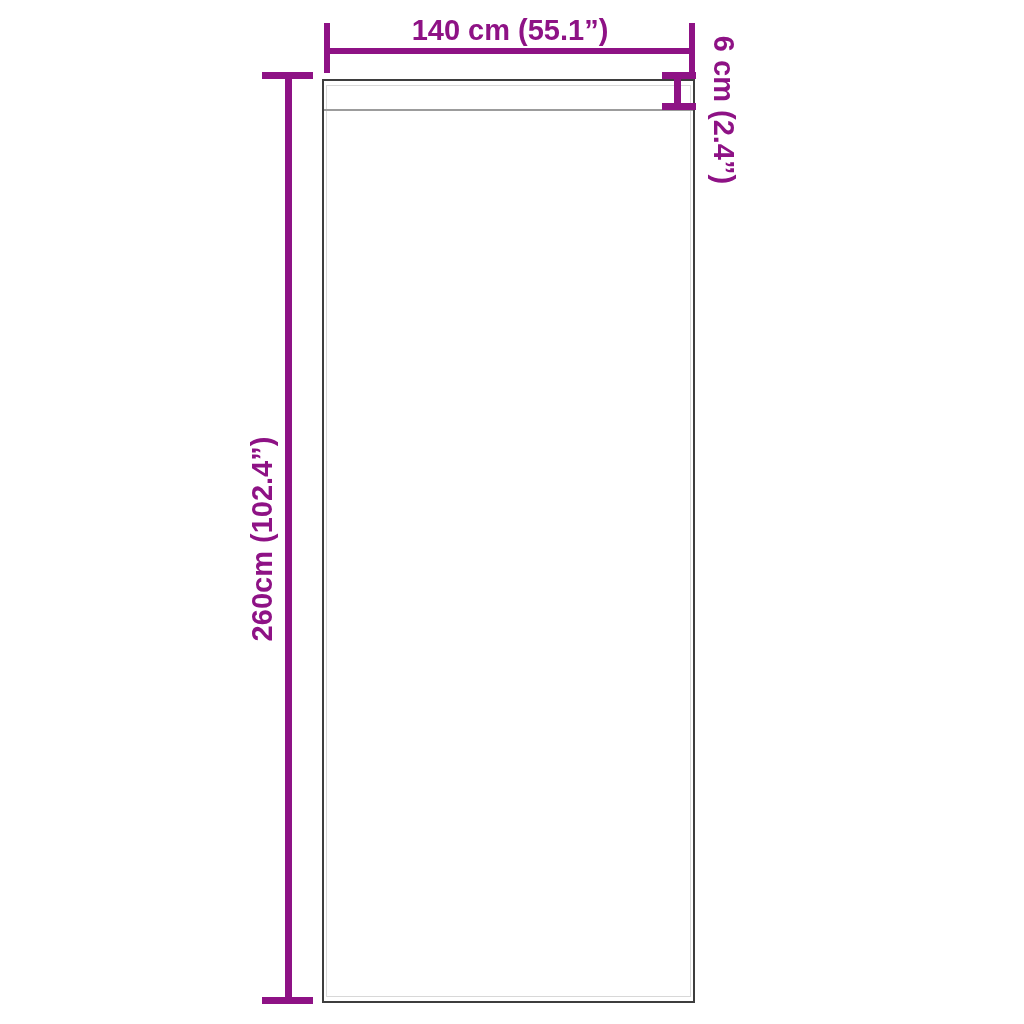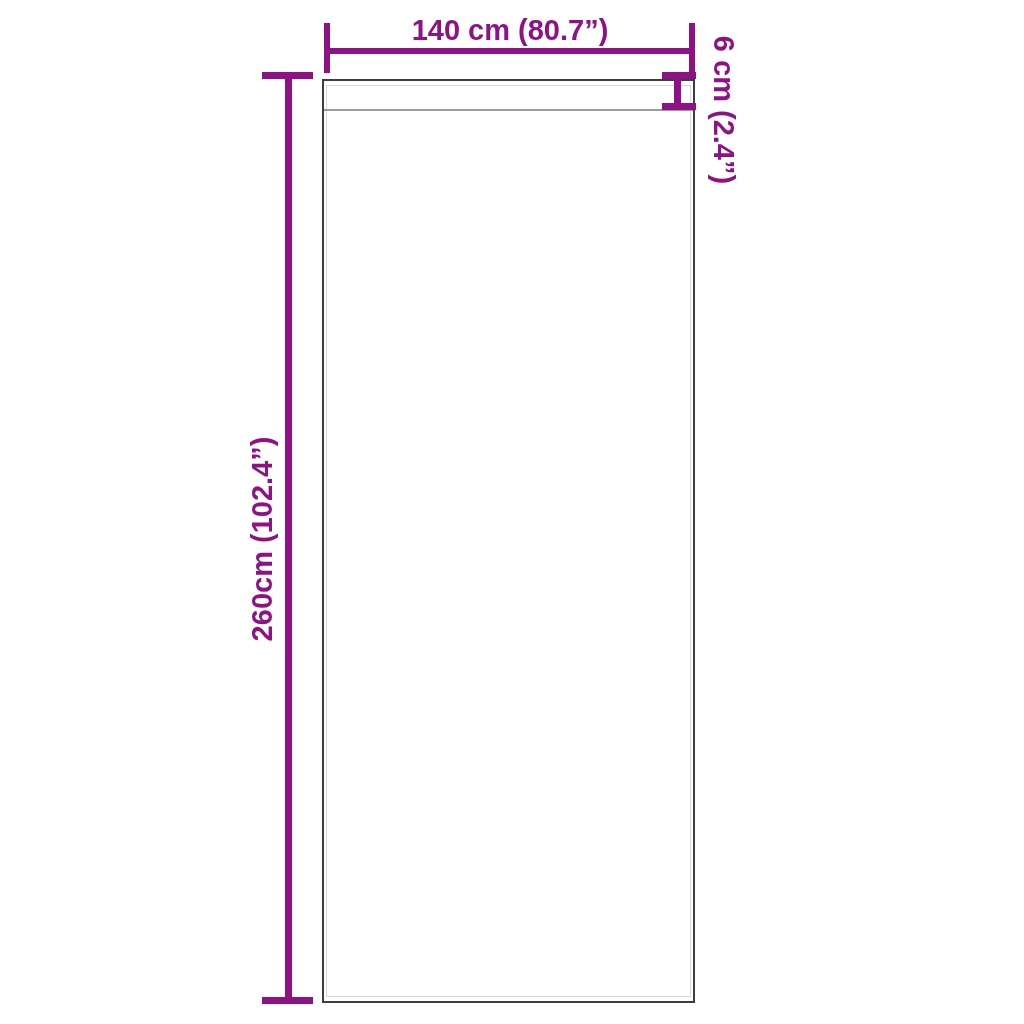--- a/index.html
+++ b/index.html
@@ -93,21 +93,21 @@
 <div class="canvas">
 
   <div class="panel">
     <div class="panel-inner-outline"></div>
     <div class="pocket-seam"></div>
   </div>
 
   <div class="dim dim-top-line"></div>
   <div class="dim dim-top-tick-l"></div>
   <div class="dim dim-top-tick-r"></div>
-  <div class="dim-label label-width">140 cm (80.7”)</div>
+  <div class="dim-label label-width">140 cm (55.1”)</div>
 
   <div class="dim dim-left-line"></div>
   <div class="dim dim-left-tick-t"></div>
   <div class="dim dim-left-tick-b"></div>
   <div class="dim-label label-height">260cm (102.4”)</div>
 
   <div class="dim dim-pocket-line"></div>
   <div class="dim dim-pocket-tick-t"></div>
   <div class="dim dim-pocket-tick-b"></div>
   <div class="dim-label label-pocket">6 cm (2.4”)</div>

